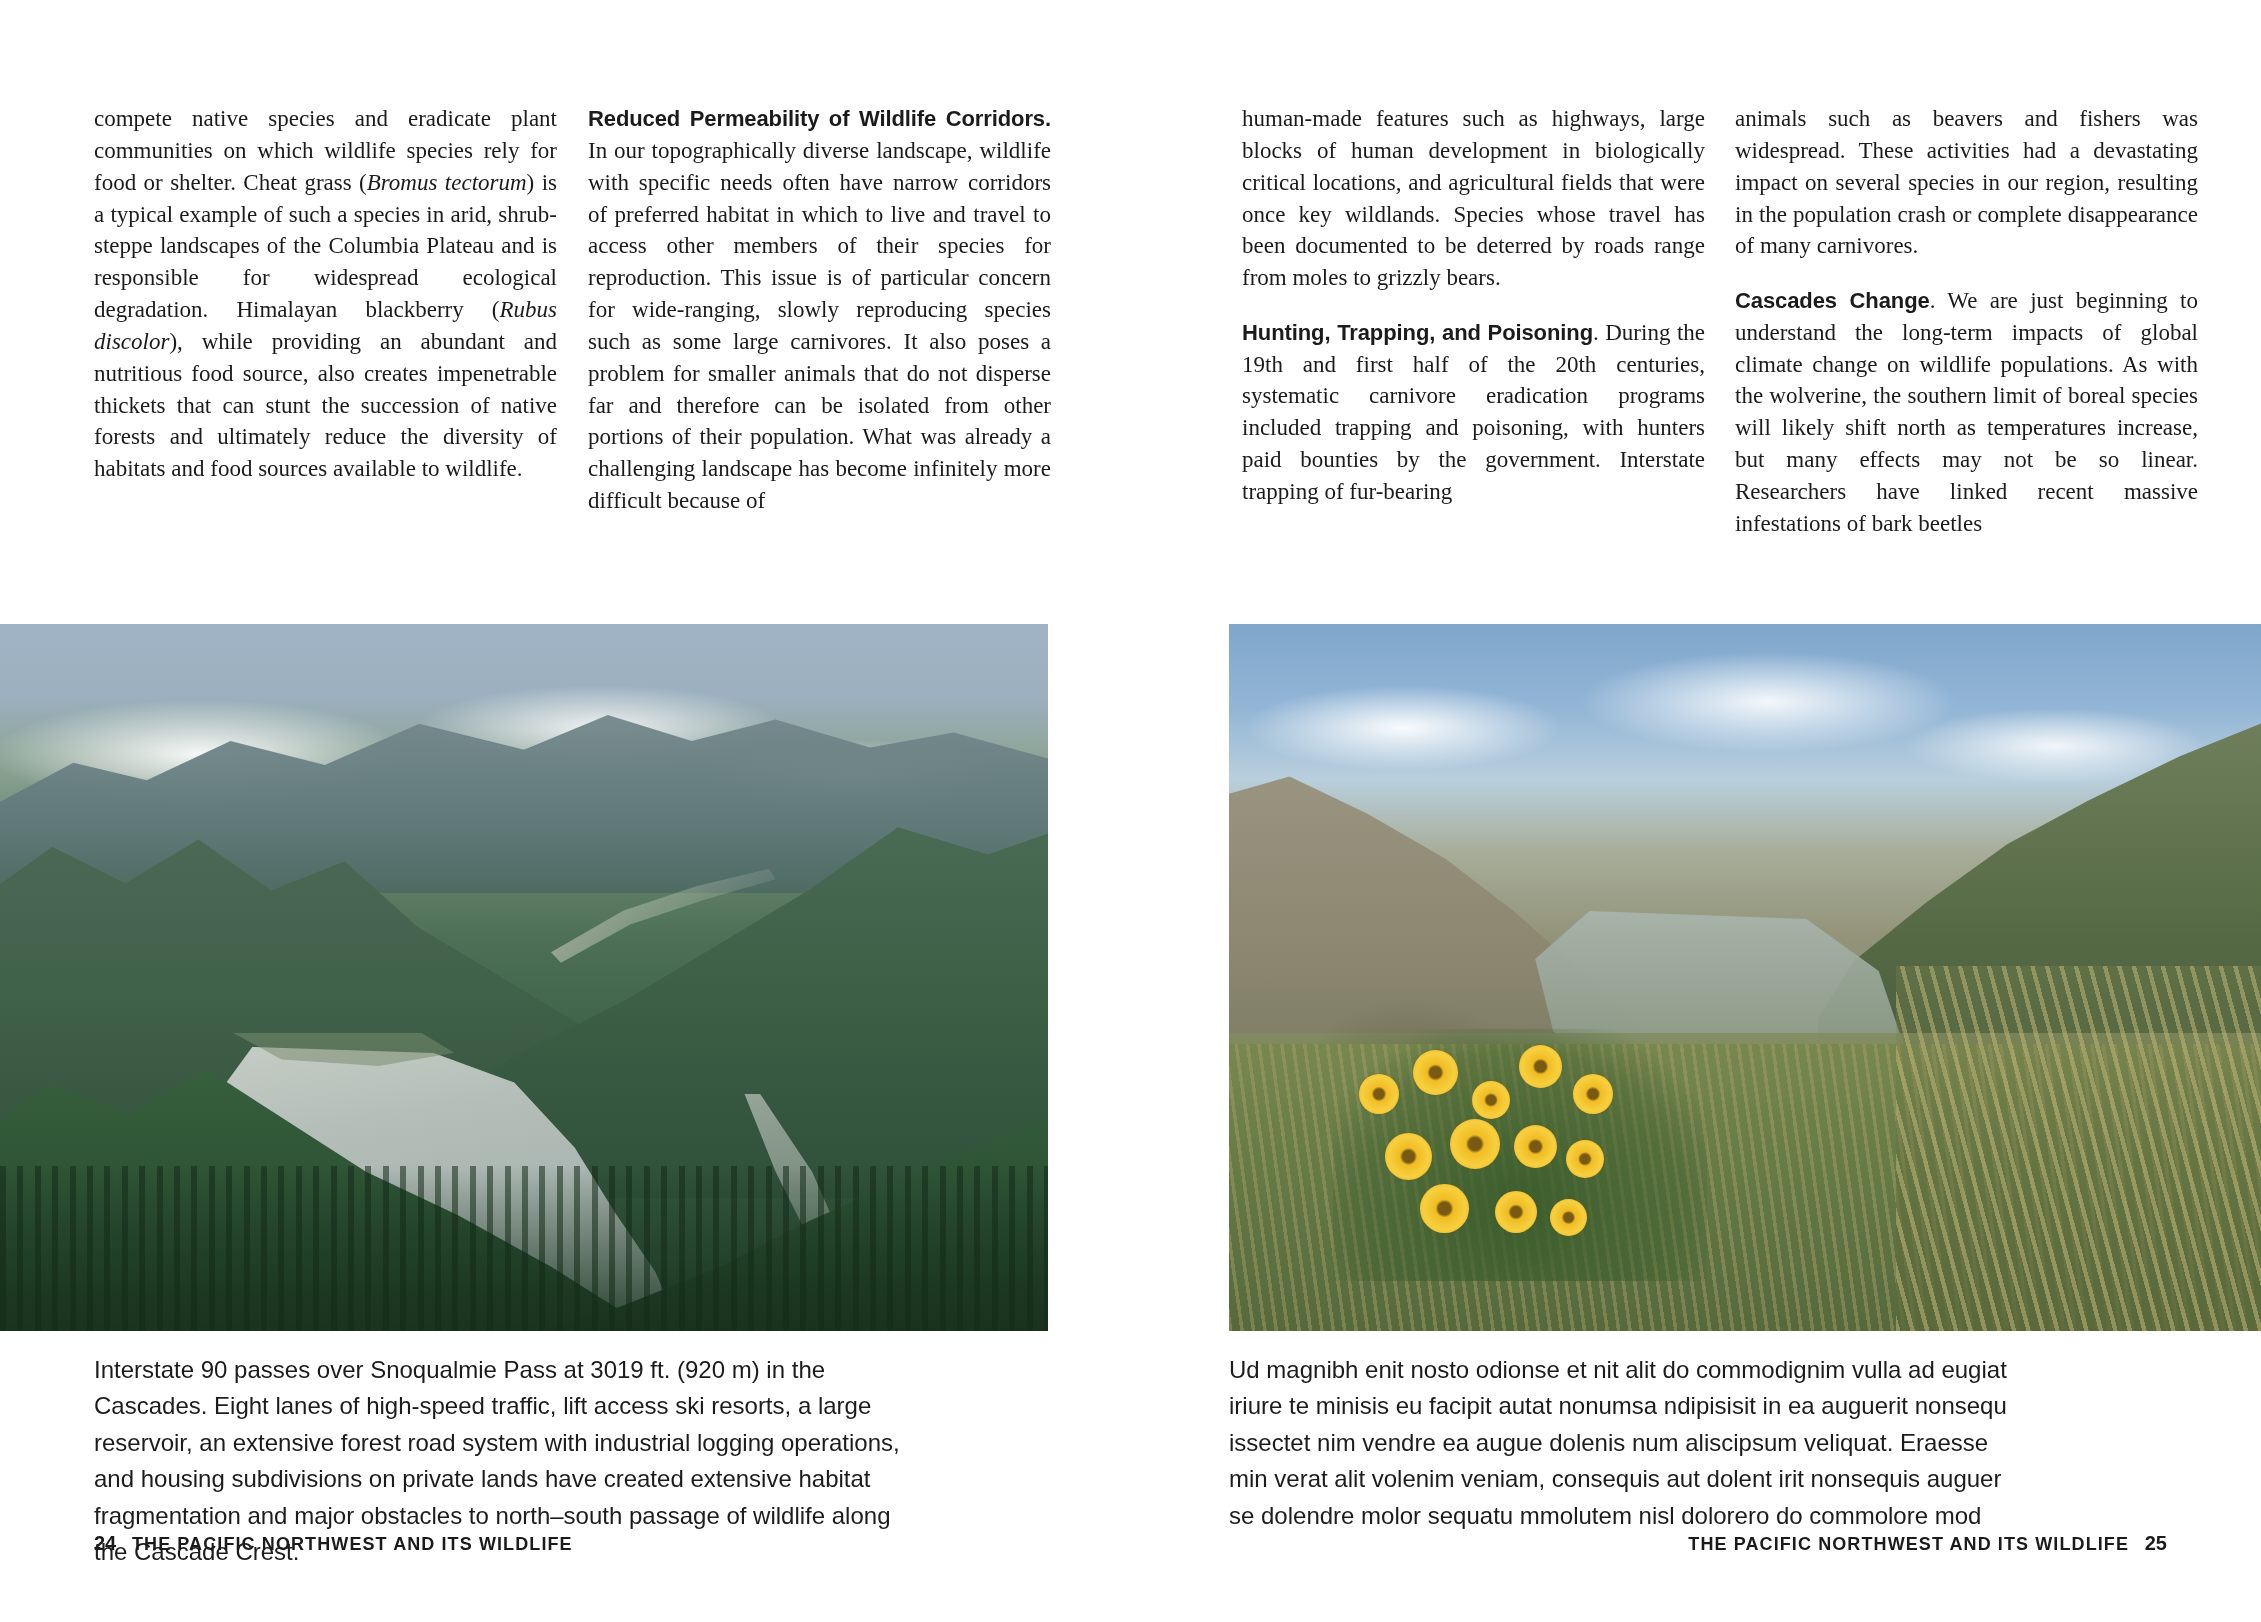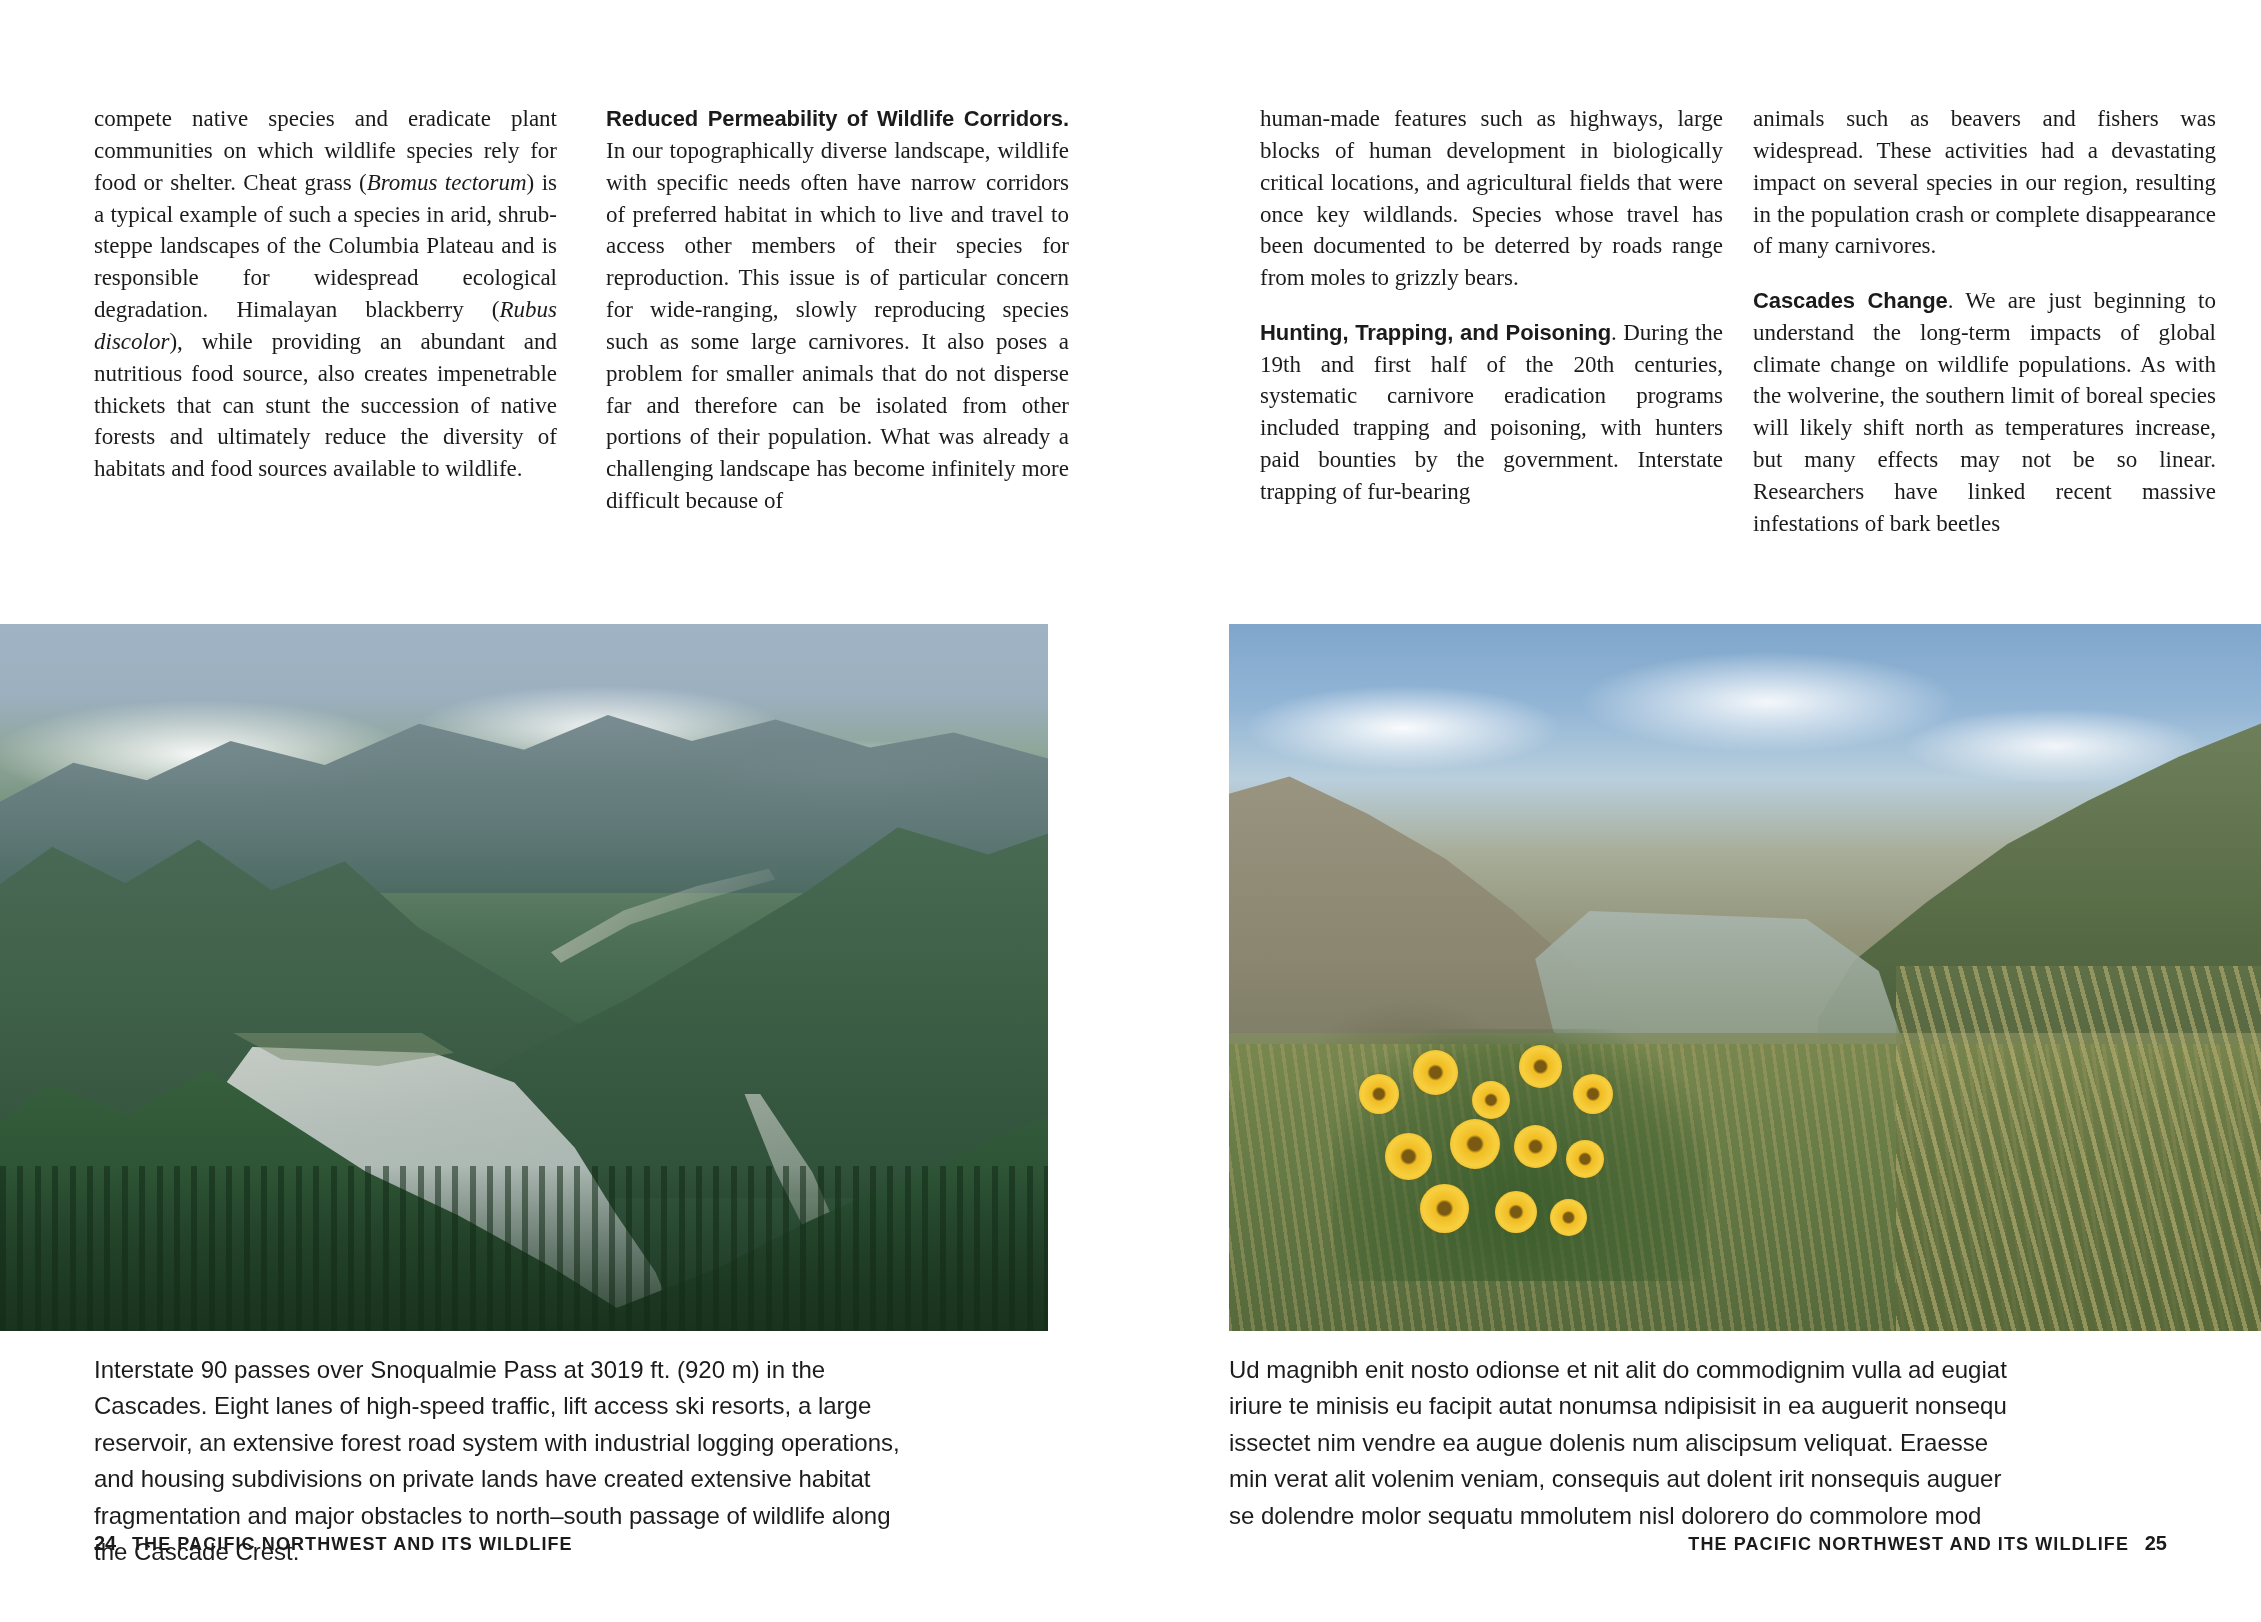--- a/index.html
+++ b/index.html
@@ -39,21 +39,21 @@
     text-align: justify;
     text-justify: inter-word;
     hyphens: none;
     color: #1b1b1b;
   }
   .col p {
     margin: 0 0 22.6px 0;
   }
   .col p:last-child { margin-bottom: 0; }
   .col.c1 { margin-left: 94px; }
-  .col.c2 { margin-left: 49px; }
+  .col.c2 { margin-left: 31px; }
   .col.c3 { margin-left: 191px; }
   .col.c4 { margin-left: 30px; }
 
   .runin {
     font-family: "Liberation Sans", sans-serif;
     font-weight: bold;
     font-size: 22px;
     letter-spacing: -0.1px;
   }
   .it { font-style: italic; }

